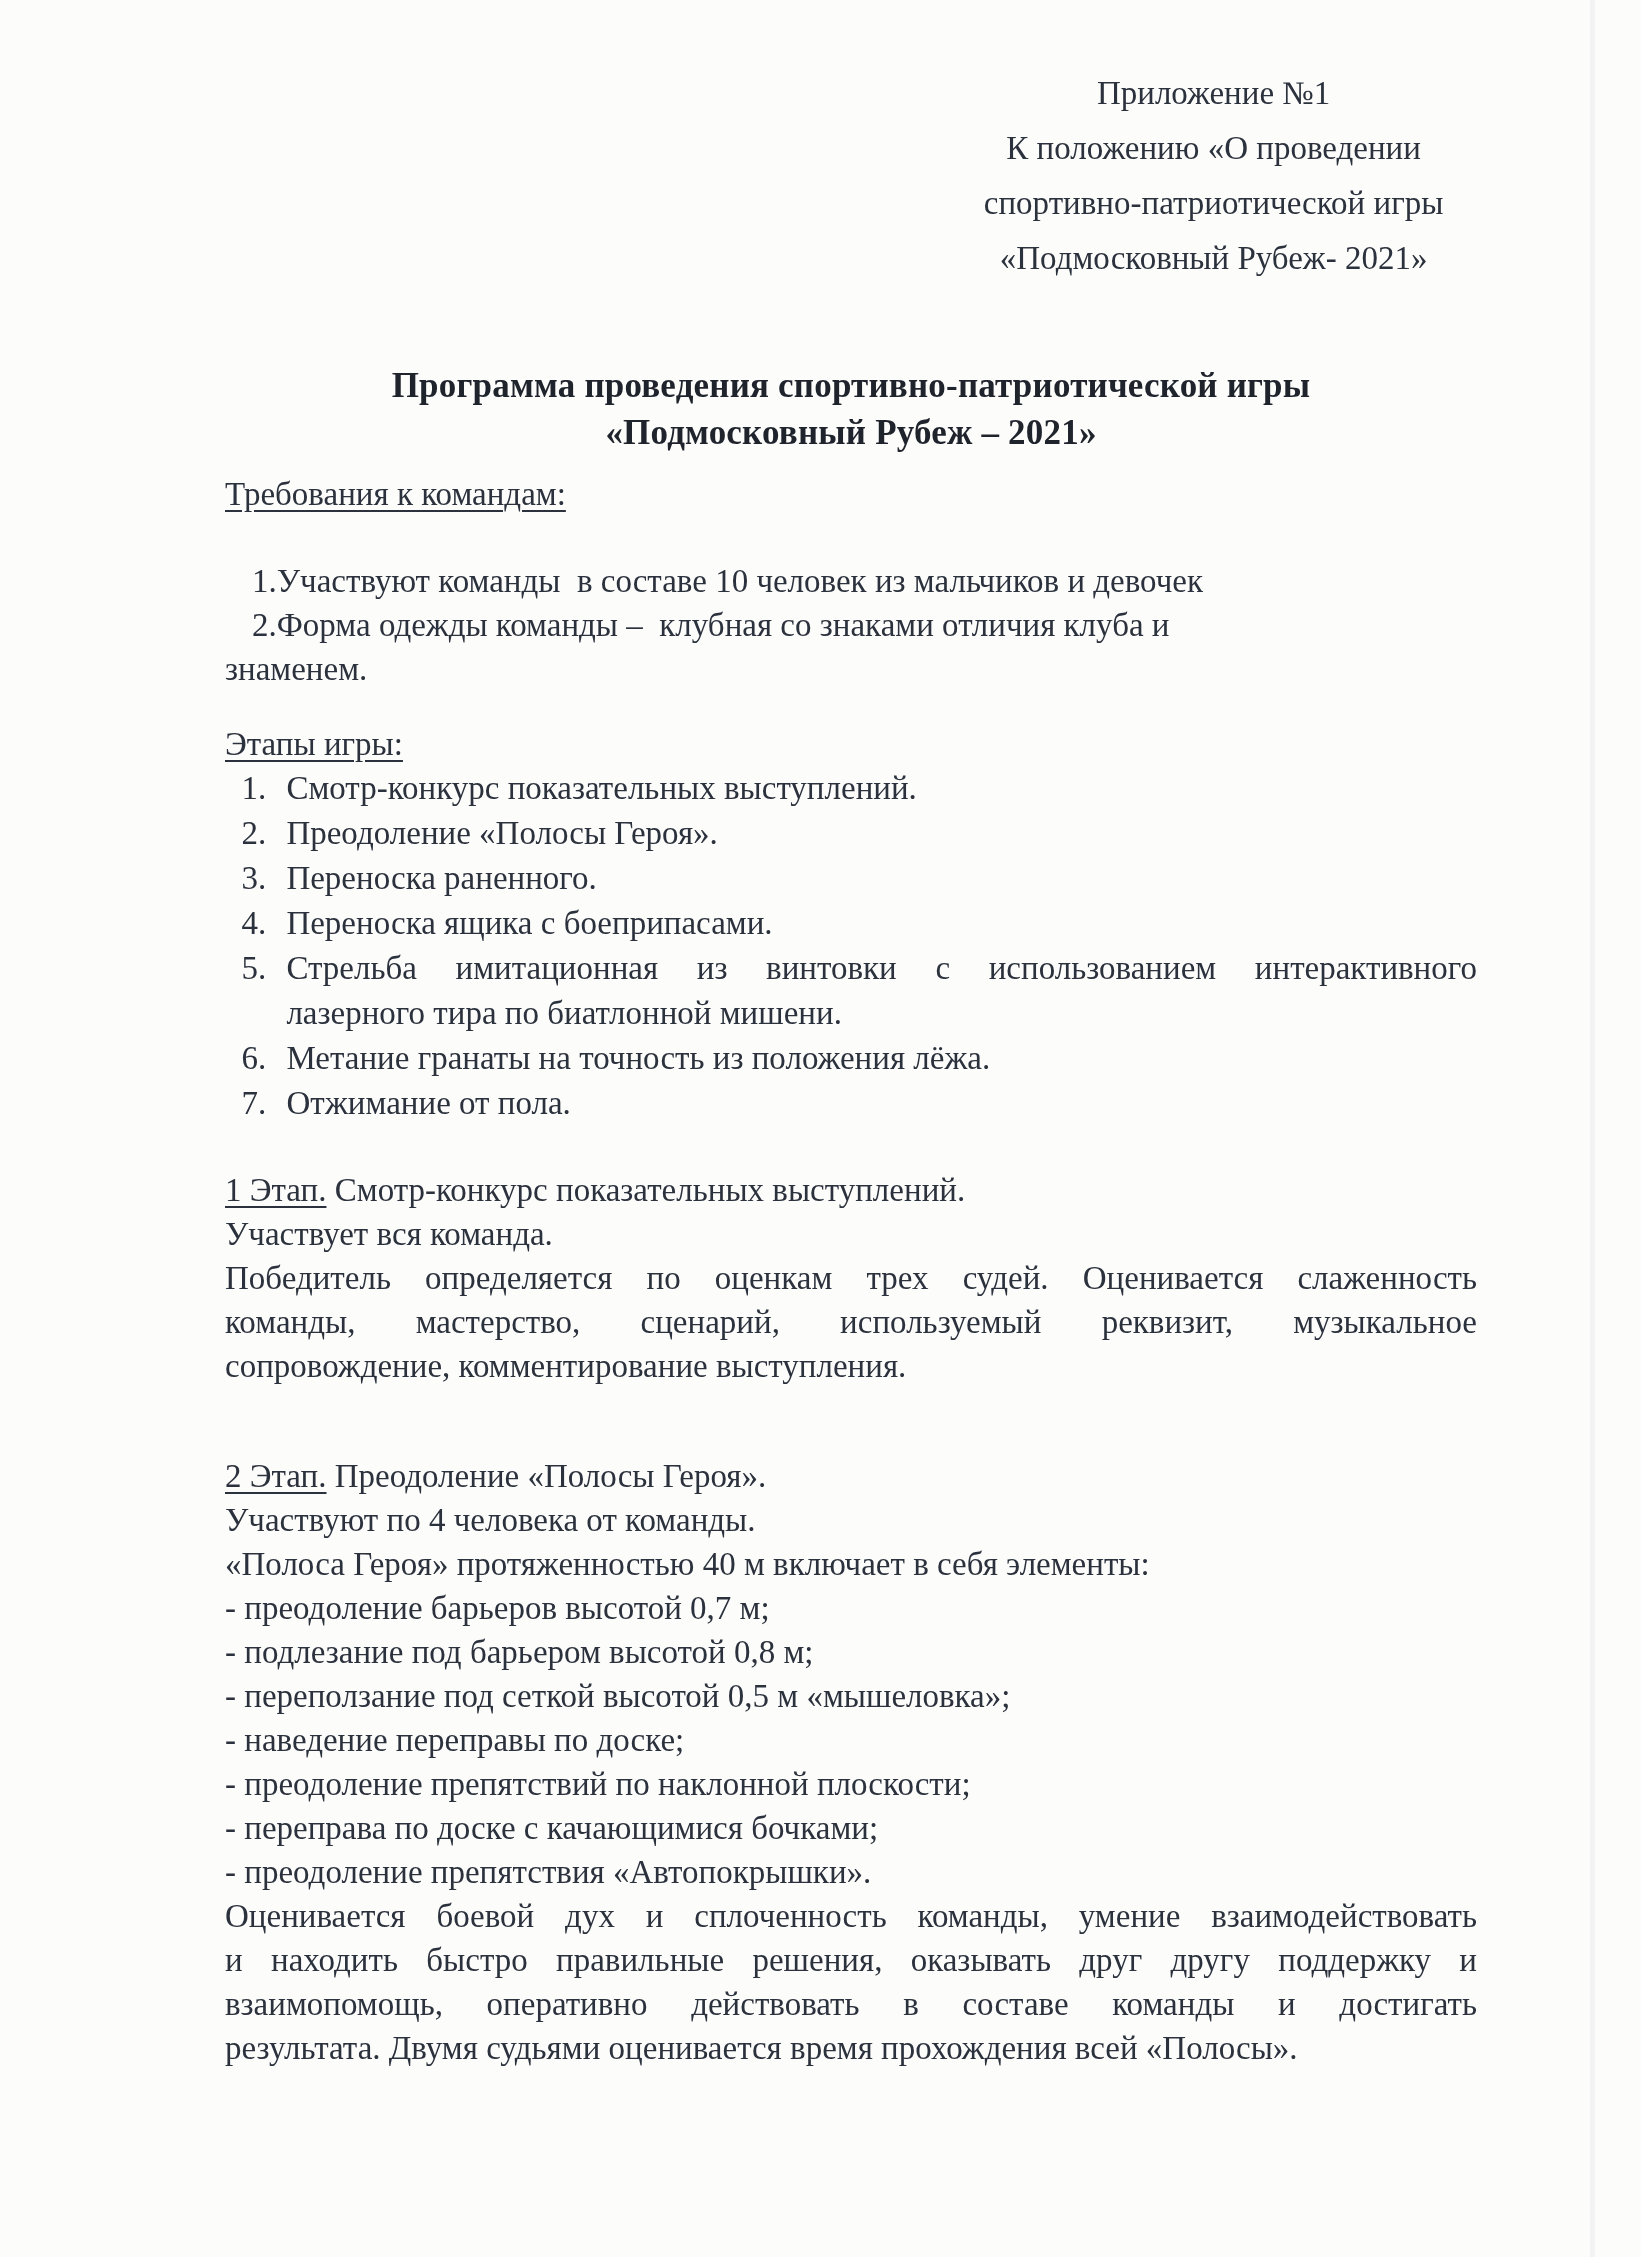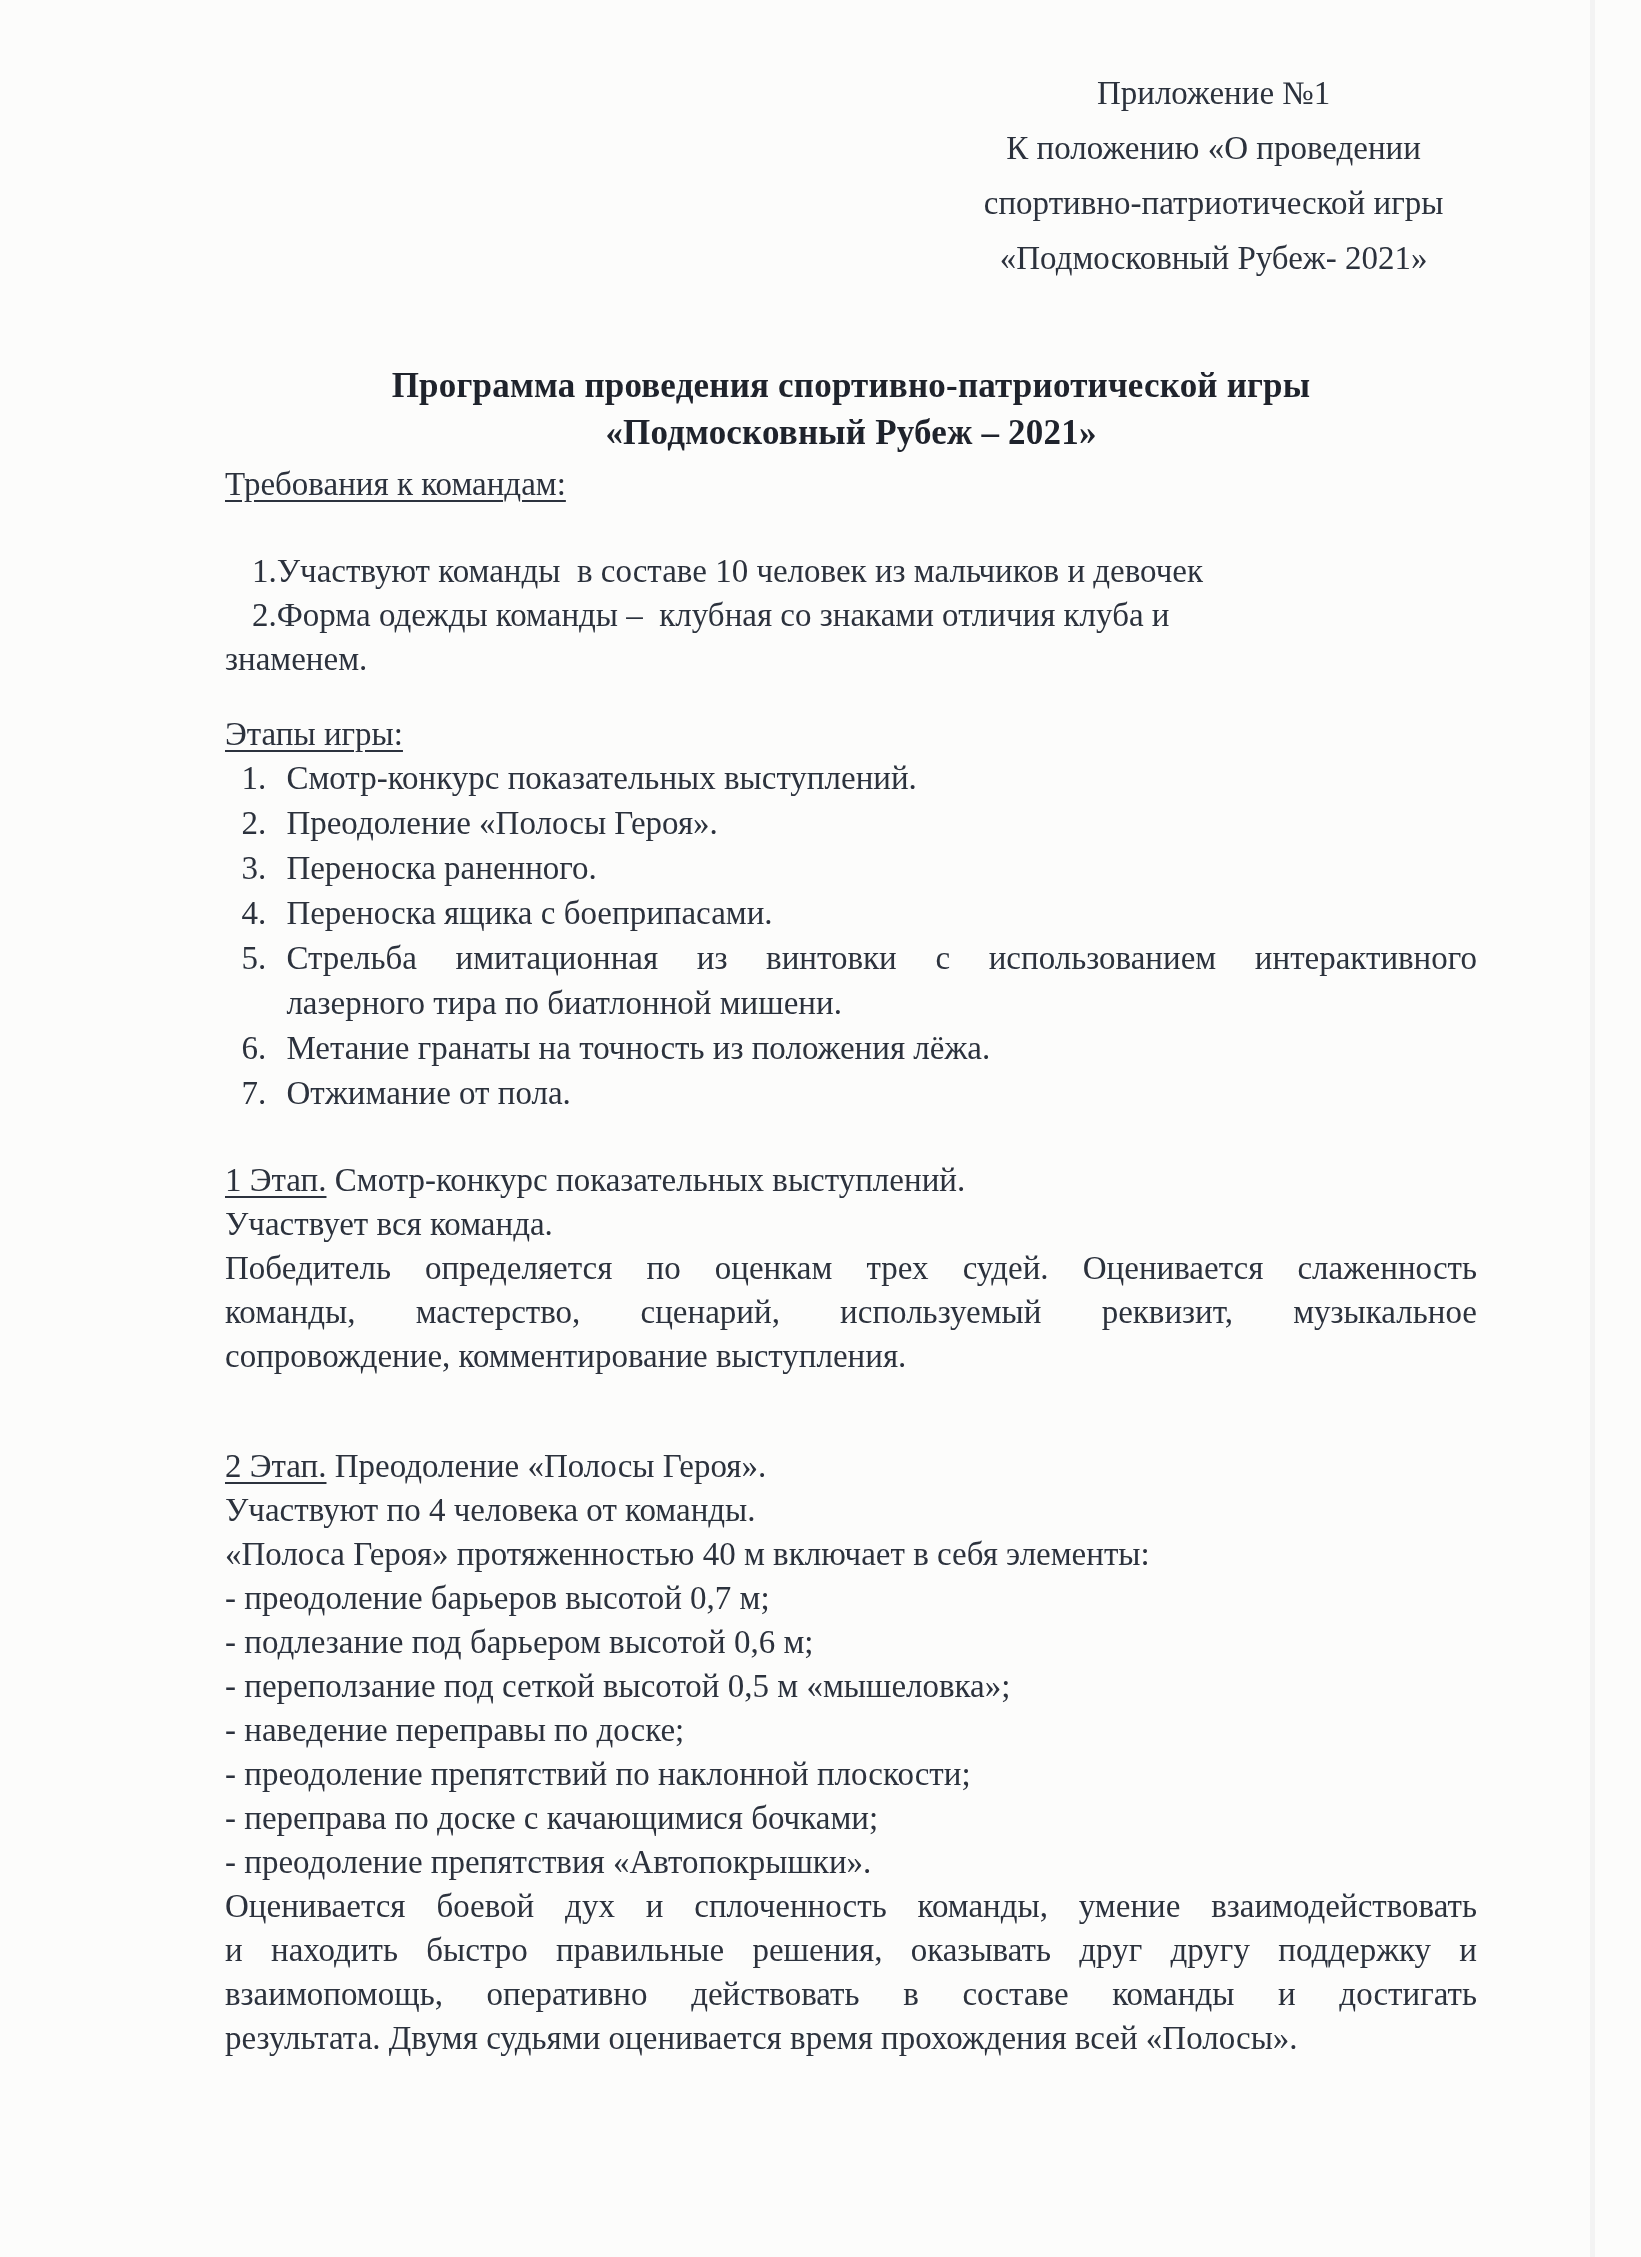--- a/index.html
+++ b/index.html
@@ -38,21 +38,21 @@
   }
   .doc-title {
     margin-top: 76px;
     text-align: center;
     font-weight: bold;
     font-size: 35px;
     line-height: 47px;
     color: #1f232c;
     letter-spacing: 0.2px;
   }
-  .sec-heading { margin-top: 6px; }
+  .sec-heading { margin-top: 16px; }
   .stages-heading { margin-top: 31px; }
   .u {
     text-decoration: underline;
     text-decoration-thickness: 1.9px;
     text-underline-offset: 4.8px;
   }
   .req { margin-top: 43px; }
   .req-line { white-space: pre-wrap; }
   .req-line.ind { padding-left: 27px; }
   .stage-item {
@@ -145,21 +145,21 @@
     <div>сопровождение, комментирование выступления.</div>
   </div>
 
   <div class="stage-sec2">
     <div>
       <span class="u">2 Этап.</span><span> Преодоление «Полосы Героя».</span>
     </div>
     <div>Участвуют по 4 человека от команды.</div>
     <div>«Полоса Героя» протяженностью 40 м включает в себя элементы:</div>
     <div>- преодоление барьеров высотой 0,7 м;</div>
-    <div>- подлезание под барьером высотой 0,6 м;</div>
+    <div>- подлезание под барьером высотой 0,8 м;</div>
     <div>- переползание под сеткой высотой 0,5 м «мышеловка»;</div>
     <div>- наведение переправы по доске;</div>
     <div>- преодоление препятствий по наклонной плоскости;</div>
     <div>- переправа по доске с качающимися бочками;</div>
     <div>- преодоление препятствия «Автопокрышки».</div>
     <div class="jline">Оценивается боевой дух и сплоченность команды, умение взаимодействовать</div>
     <div class="jline">и находить быстро правильные решения, оказывать друг другу поддержку и</div>
     <div class="jline">взаимопомощь, оперативно действовать в составе команды и достигать</div>
     <div>результата. Двумя судьями оценивается время прохождения всей «Полосы».</div>
   </div>

